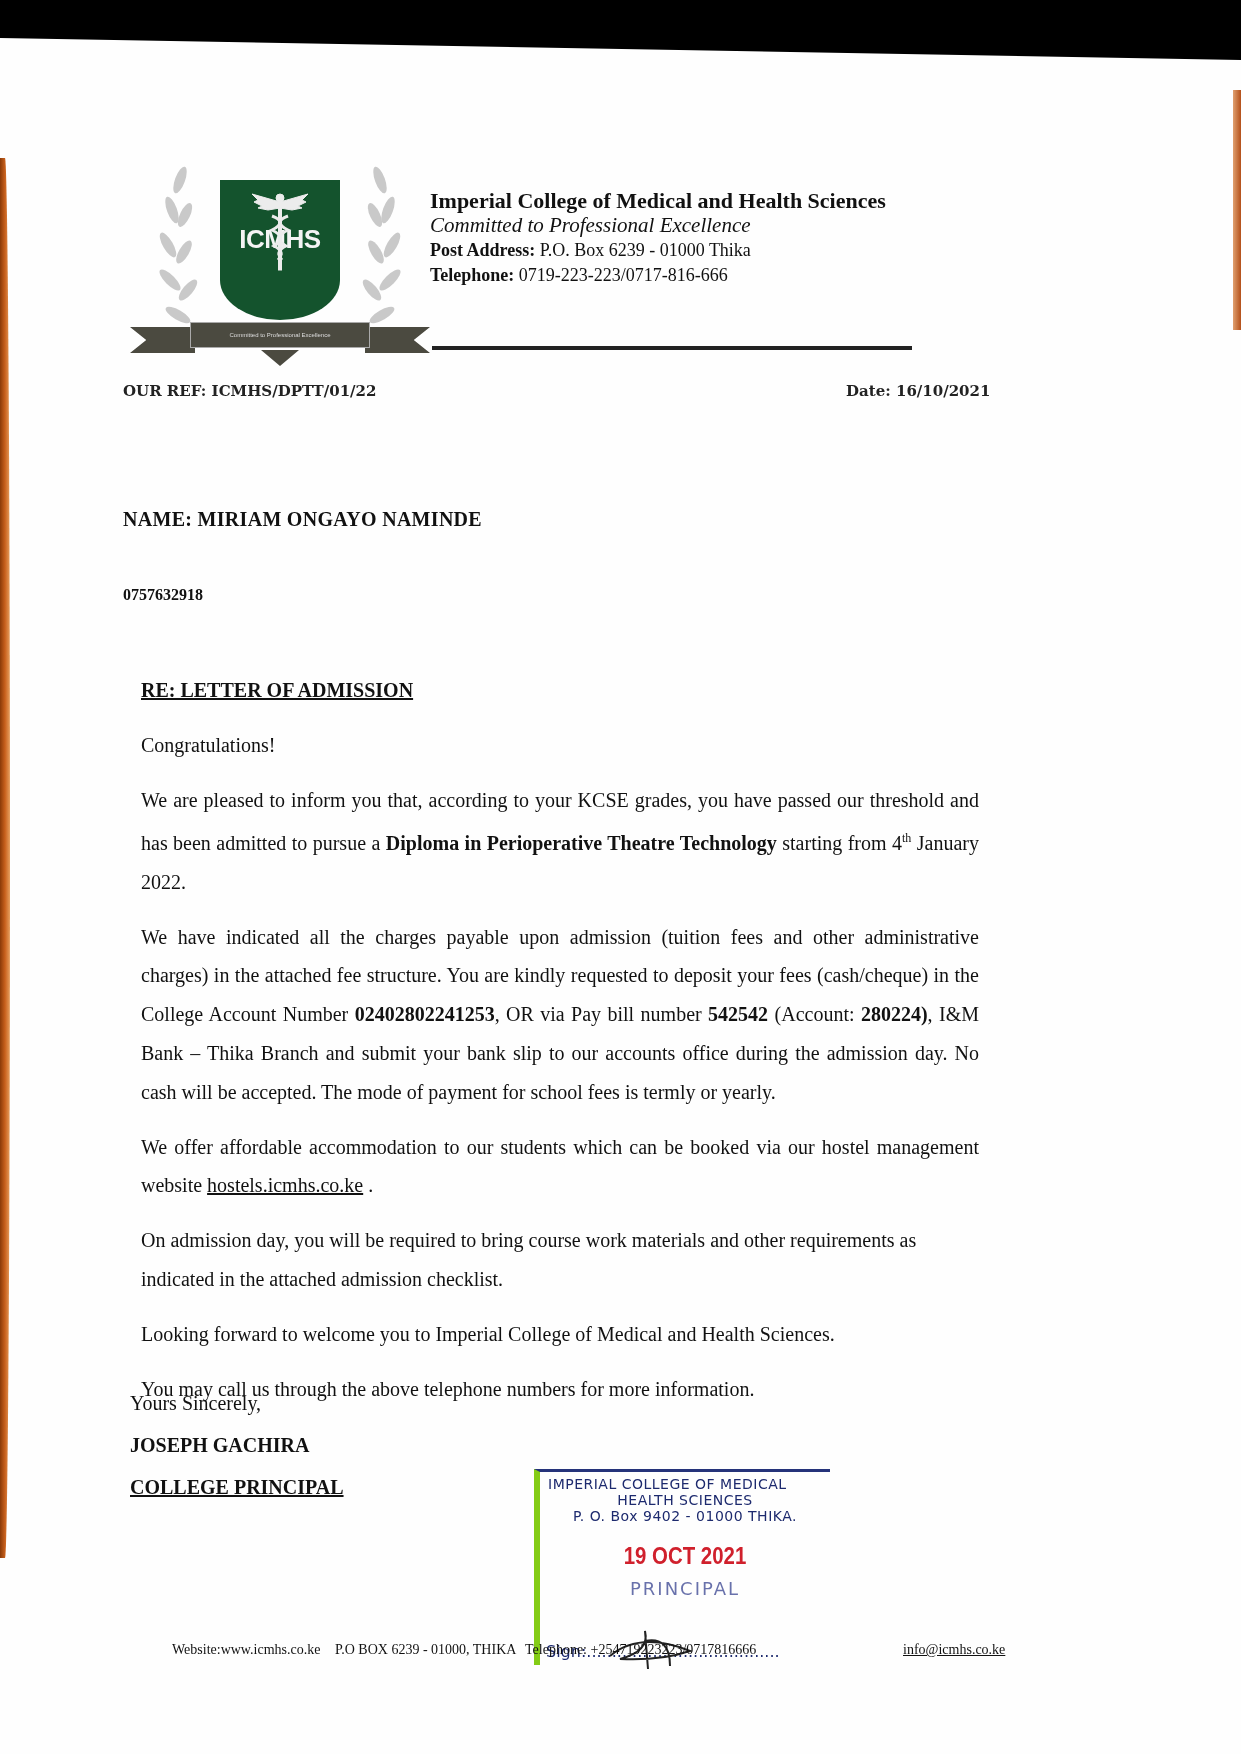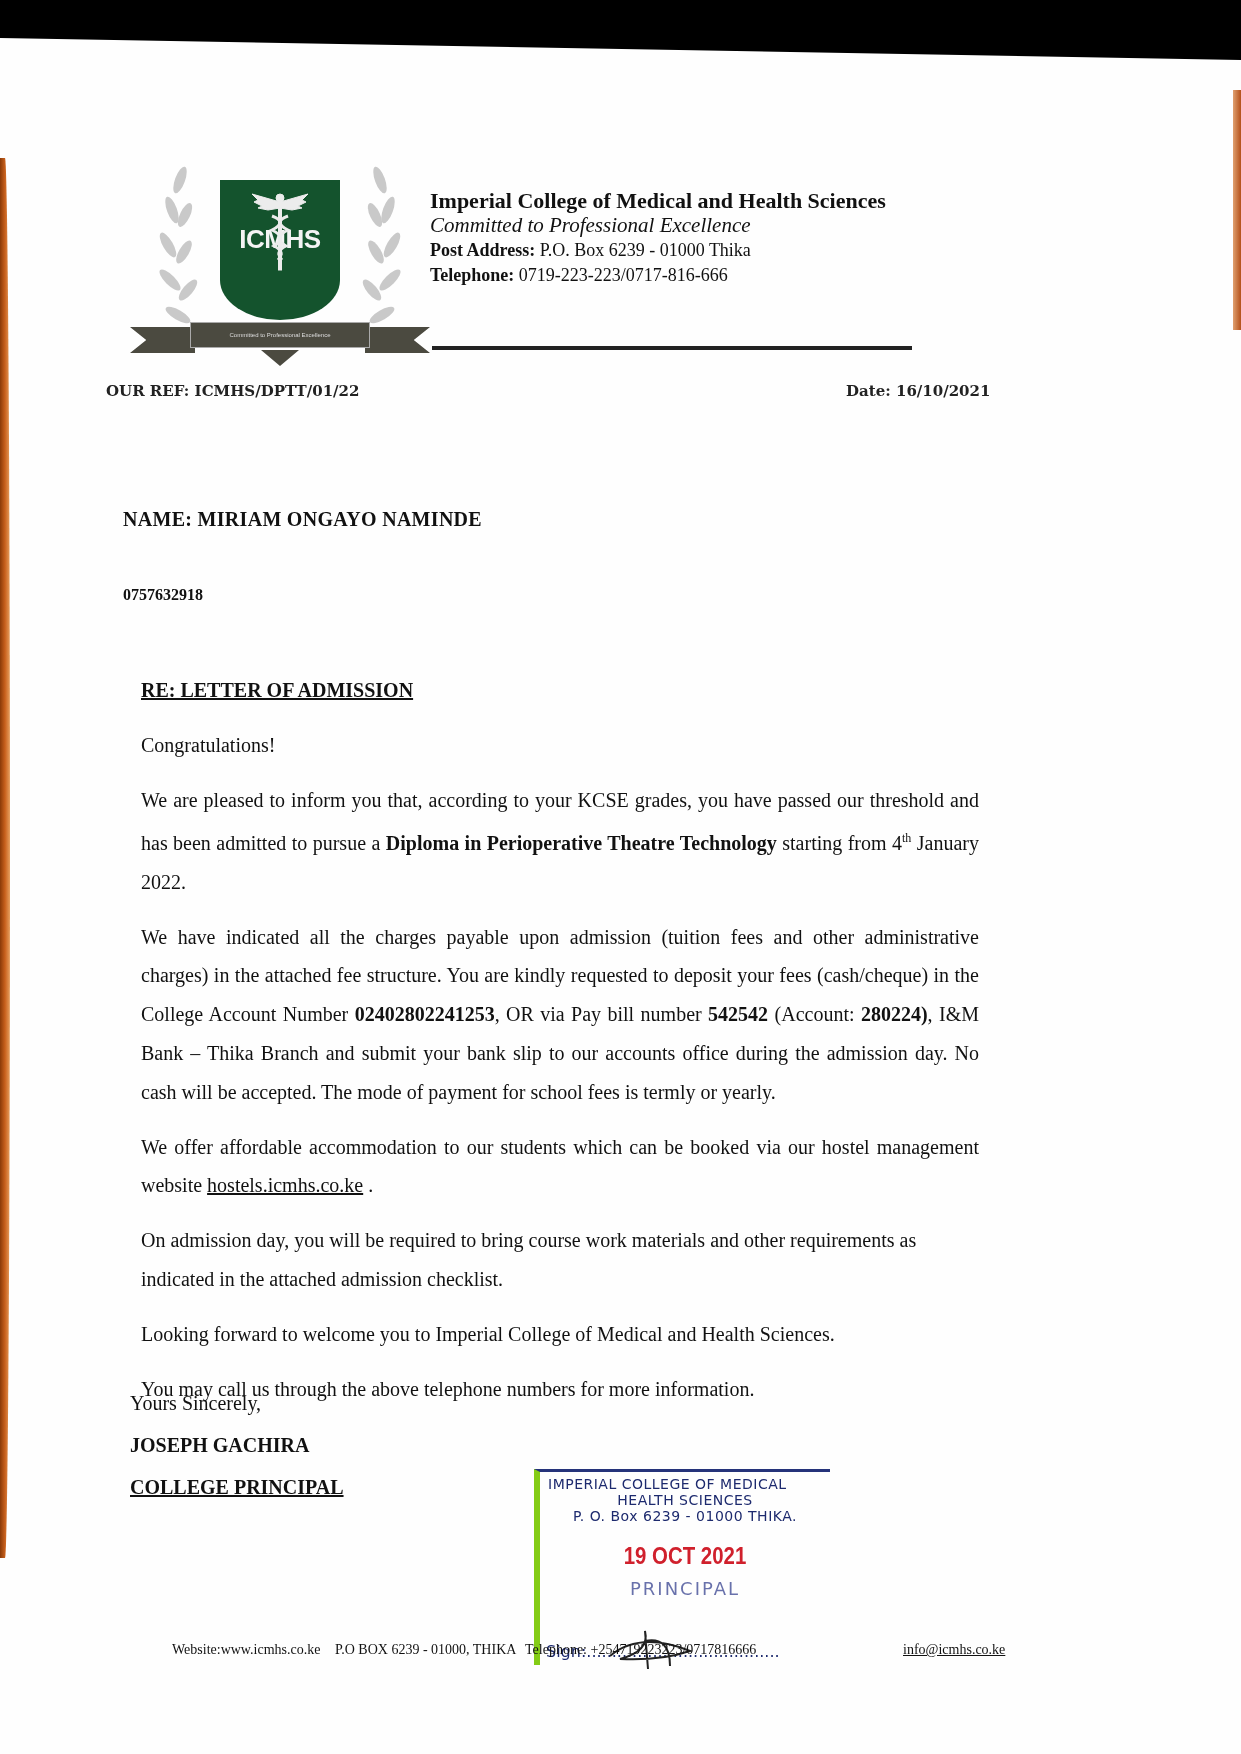--- a/index.html
+++ b/index.html
@@ -58,21 +58,21 @@
 
     
     .letterhead { position: absolute; left: 430px; top: 188px; line-height: 25px; }
     .college-name { font-weight: bold; font-size: 22px; }
     .motto { font-style: italic; font-size: 21px; }
     .post-line, .tel-line { font-size: 18px; }
     .lh-label { font-weight: bold; margin-top: 44px; }
     .header-rule { position: absolute; left: 432px; top: 346px; width: 480px; height: 4px; background: #222; }
 
     .ref-row { position: absolute; top: 382px; font-family: "DejaVu Serif", serif; font-size: 15px; font-weight: bold; color: #222; }
-    .ref { left: 106px; }
+    .ref { left: 123px; }
     .date { left: 846px; }
 
     .name-line { position: absolute; left: 123px; top: 508px; font-size: 20px; font-weight: bold; letter-spacing: 0.3px; }
     .phone-line { position: absolute; left: 123px; top: 586px; font-size: 16px; font-weight: bold; }
 
     .body { position: absolute; left: 125px; top: 655px; width: 870px; font-size: 20px; line-height: 38.8px; }
     .re-title { font-weight: bold; text-decoration: underline; font-size: 20px; }
     .body p { margin: 16px; }
     .justify { text-align: justify; }
     .b { font-weight: bold; }
@@ -195,21 +195,21 @@
 
 <div class="closing">
   <div>Yours Sincerely,</div>
   <div class="signatory">JOSEPH GACHIRA</div>
   <div class="title-u">COLLEGE PRINCIPAL</div>
 </div>
 
 <div class="stamp">
   <div class="stamp-line first">IMPERIAL COLLEGE OF MEDICAL</div>
   <div class="stamp-line">HEALTH SCIENCES</div>
-  <div class="stamp-line">P. O. Box 6239 - 01000 THIKA.</div>
+  <div class="stamp-line">P. O. Box 9402 - 01000 THIKA.</div>
   <div class="stamp-date">19 OCT 2021</div>
   <div class="stamp-role">PRINCIPAL</div>
   <div class="stamp-sign">Sign:......................................</div>
   <svg class="signature" viewBox="0 0 110 50">
     <path d="M10 35 Q40 10 90 30 Q60 40 20 38 Q50 30 45 10 L48 48 M45 20 Q70 15 70 45" fill="none" stroke="#222" stroke-width="2"></path>
   </svg>
 </div>
 
 <div class="footer">
   <span class="f-web">Website:www.icmhs.co.ke</span>

